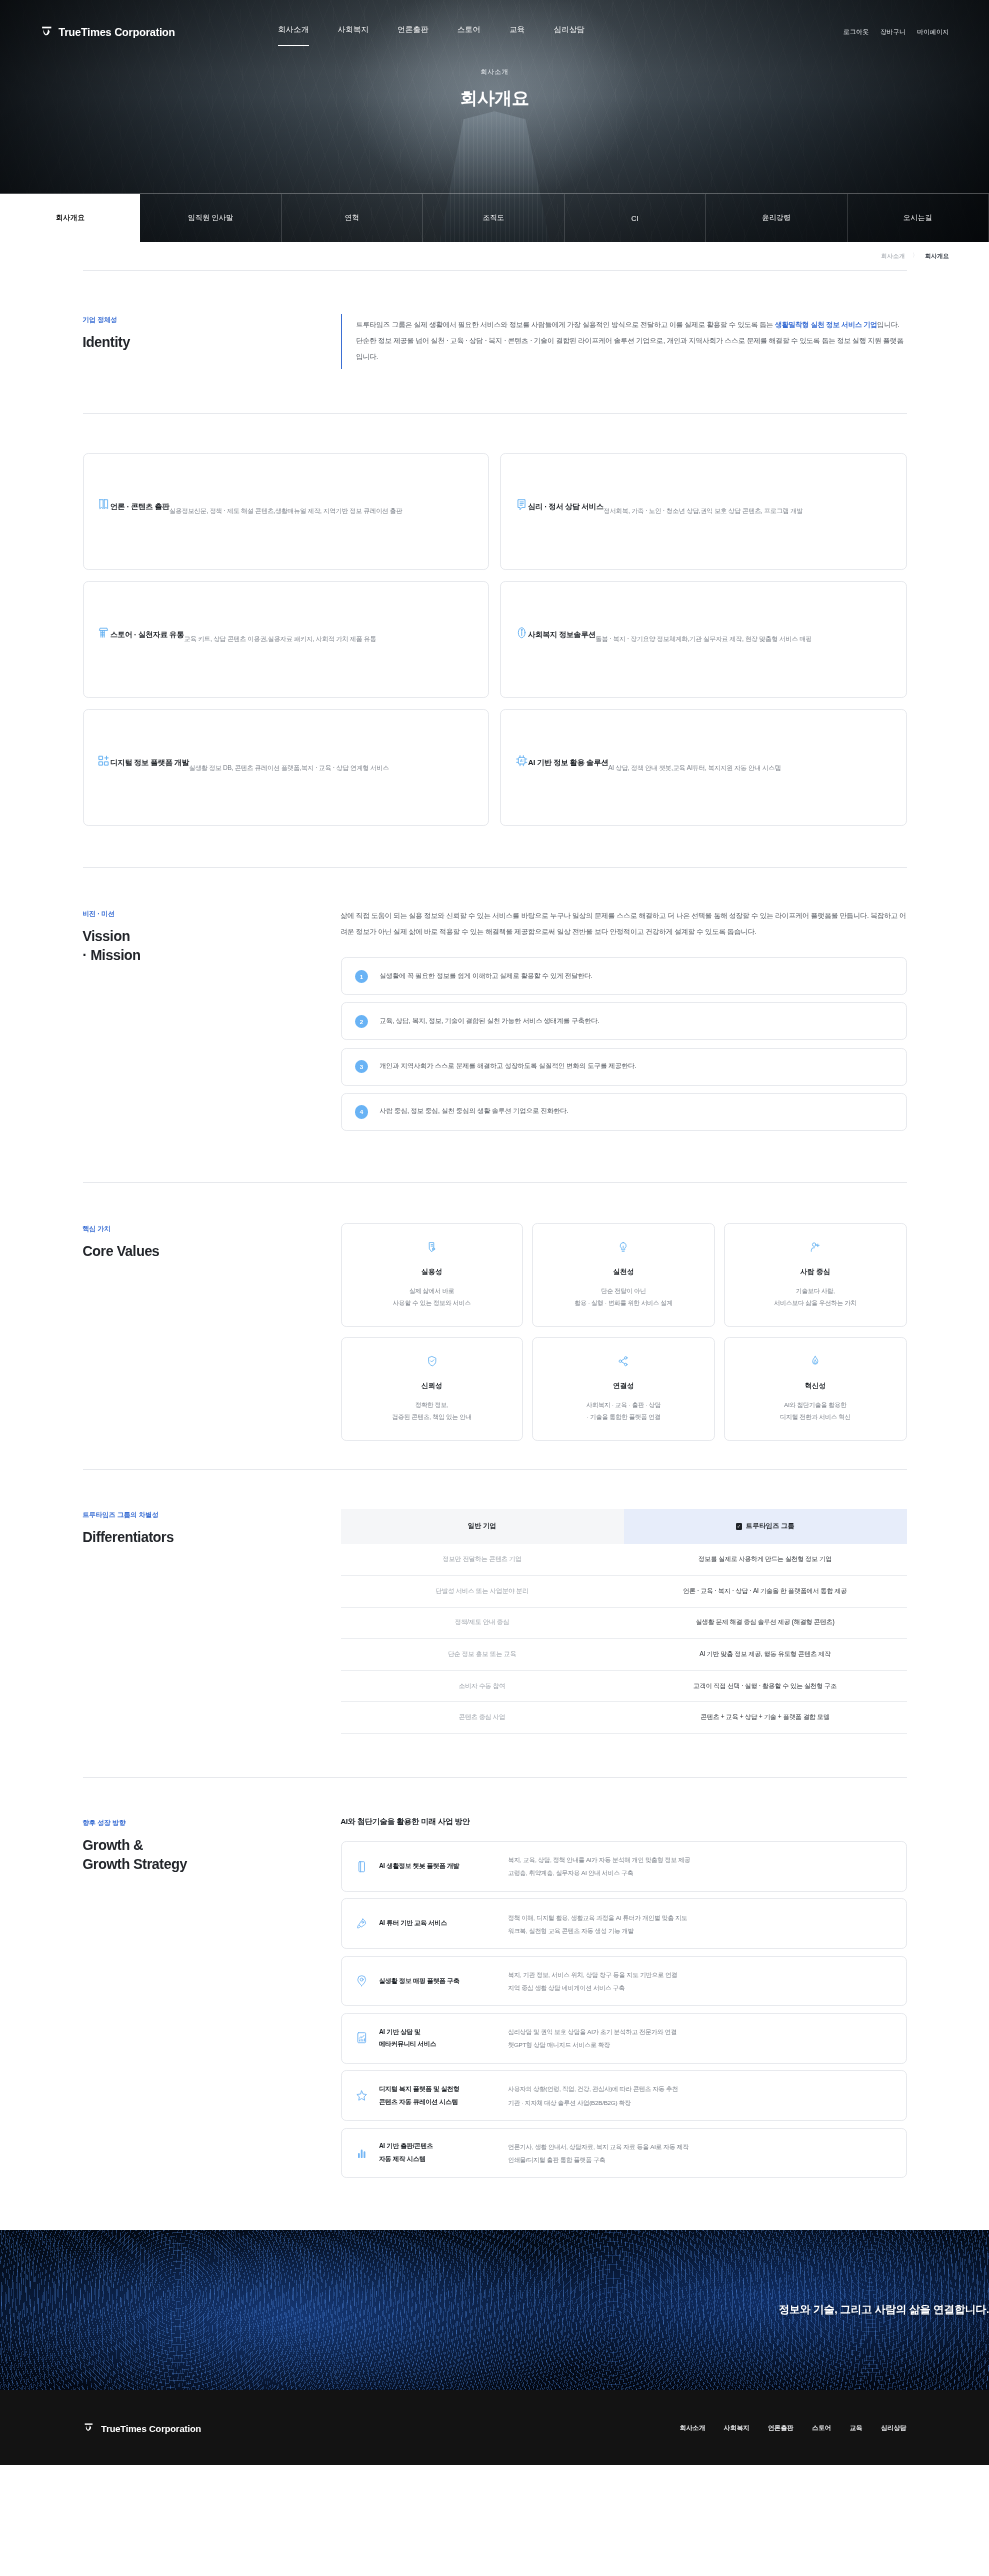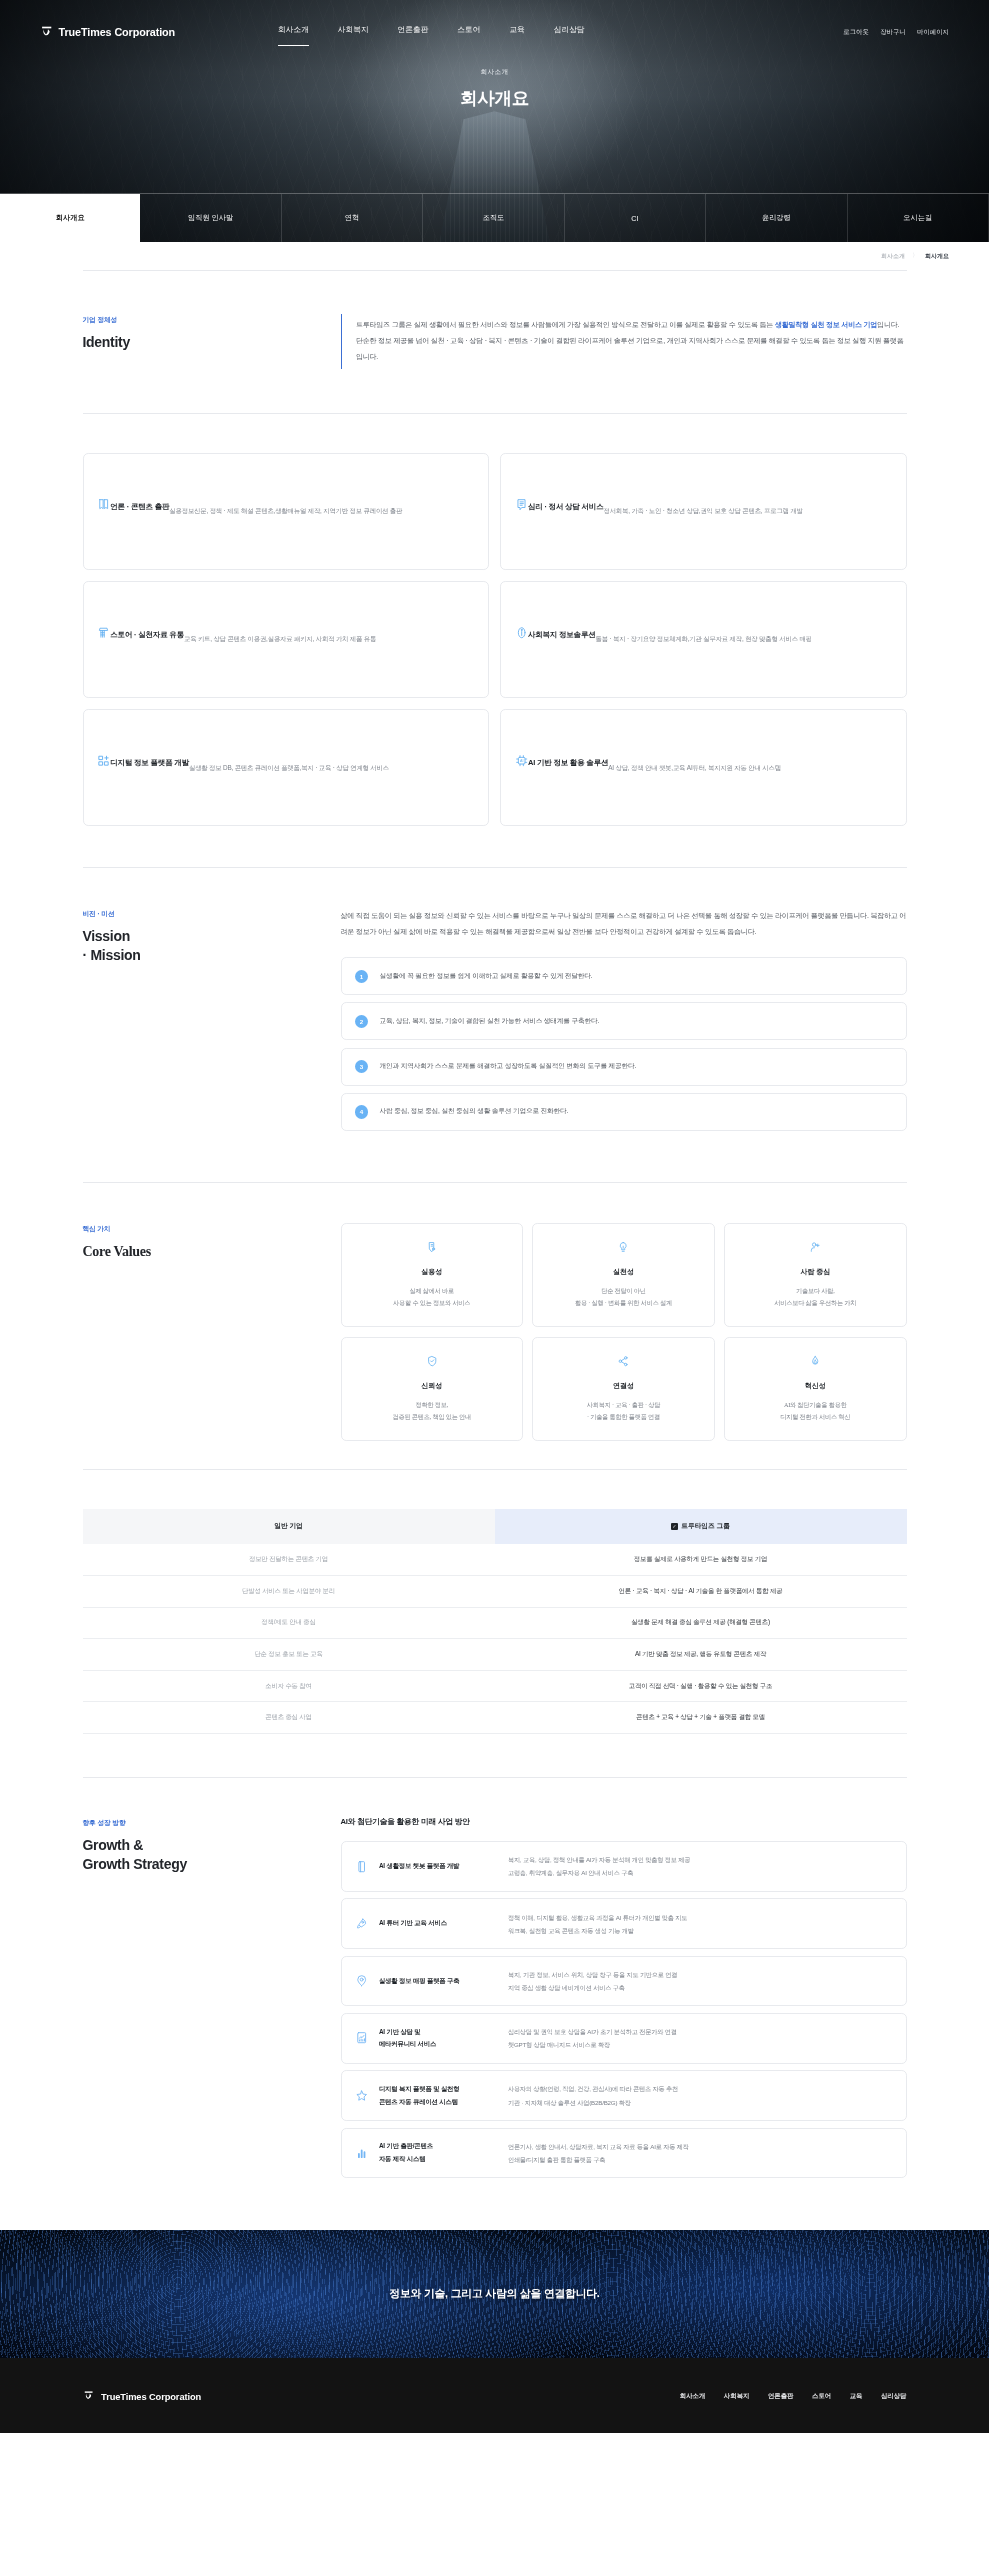--- a/index.html
+++ b/index.html
@@ -135,21 +135,21 @@
     display:flex;align-items:center;gap:11.3px;padding:11.3px 13.4px;margin-bottom:7.2px;
     min-height:38px;
   }
   .vm-num{
     width:13.4px;height:13.4px;border-radius:50%;background:#69b3f5;color:#fff;
     font-size:6.2px;font-weight:700;display:flex;align-items:center;justify-content:center;flex:none;
   }
   .vm-row p{font-size:6.7px;color:#4d525a;letter-spacing:-0.2px;}
 
   
-  #core{padding-top:40px;padding-bottom:28px;font-family:Liberation Serif, serif;}
+  #core{padding-top:40px;padding-bottom:28px;}
   .cards-3{display:grid;grid-template-columns:repeat(3,1fr);gap:9.3px;}
   .cv-card{
     border:0.5px solid #e8eaee;border-radius:5.2px;background:#fff;text-align:center;
     padding:17.5px 9.3px 16.5px;min-height:96px;display:flex;flex-direction:column;align-items:center;
   }
   .cv-card .ico{margin-bottom:11.3px;color:#66b2f2;}
   .cv-card h4{font-size:7px;font-weight:800;color:#1f2328;margin-bottom:8.2px;}
   .cv-card p{font-size:6.2px;line-height:2.0;color:#7b8089;letter-spacing:-0.2px;}
 
   
@@ -183,22 +183,22 @@
   }
   .g-ico{width:24px;flex:none;color:#74b6f5;display:flex;align-items:center;}
   .g-name{
     width:129px;flex:none;font-size:6.4px;font-weight:800;color:#1f2328;
     line-height:1.95;letter-spacing:-0.2px;
   }
   .g-desc{flex:1;font-size:6.2px;line-height:2.1;color:#7b8089;letter-spacing:-0.2px;}
 
   
   .cta{
-    position:relative;width:989px;height:128px;overflow:hidden;background:#737373;
-    display:flex;align-items:center;justify-content:center;
+    position:relative;width:989px;height:160px;overflow:hidden;background:#737373;
+    display:flex;align-items:center;justify-content:flex-end;
   }
   .cta-bg{
     position:absolute;inset:0;
     background:
       repeating-radial-gradient(circle at 18% 40%,rgba(90,150,235,.30) 0 0.5px,rgba(0,0,0,0) 0.5px 3.6px),
       repeating-radial-gradient(circle at 62% 62%,rgba(70,130,225,.26) 0 0.5px,rgba(0,0,0,0) 0.5px 4.6px),
       repeating-radial-gradient(circle at 88% 25%,rgba(80,140,230,.22) 0 0.5px,rgba(0,0,0,0) 0.5px 4.1px),
       radial-gradient(ellipse 464px 134px at 30% 55%,rgba(24,62,130,.85),rgba(0,0,0,0) 70%),
       radial-gradient(ellipse 412px 124px at 78% 45%,rgba(18,52,115,.8),rgba(0,0,0,0) 70%),
       linear-gradient(180deg,#030913,#06142c 45%,#030813);
@@ -499,20 +499,24 @@
         </div>
 
       </div>
     </div>
   </div>
 </section>
 
 <div class="divider"></div>
 <section class="section" id="diff">
   <div class="wrap">
+    <div class="sec-head">
+      <div class="sec-eyebrow">트루타임즈 그룹의 차별성</div>
+      <div class="sec-title">Differentiators</div>
+    </div>
     <div class="sec-body">
       <table class="diff">
         <thead>
           <tr>
             <th class="left">일반 기업</th>
             <th class="right">
               <span class="chk">✓</span><span>트루타임즈 그룹</span>
             </th>
           </tr>
         </thead>

